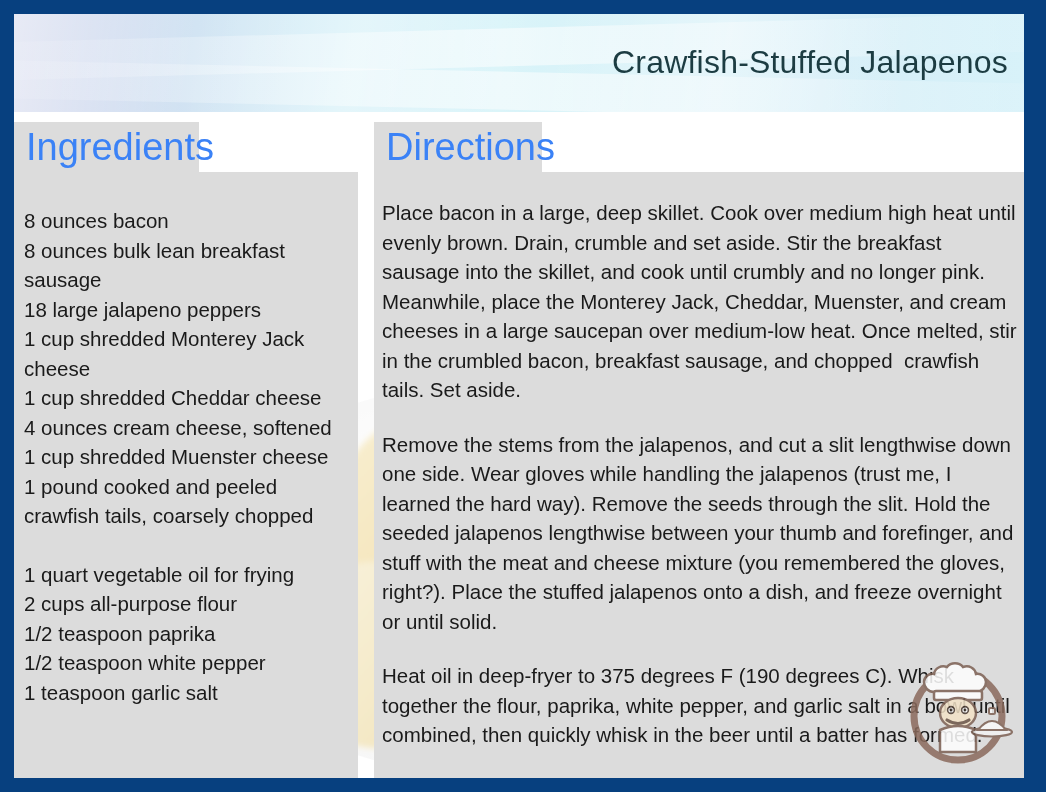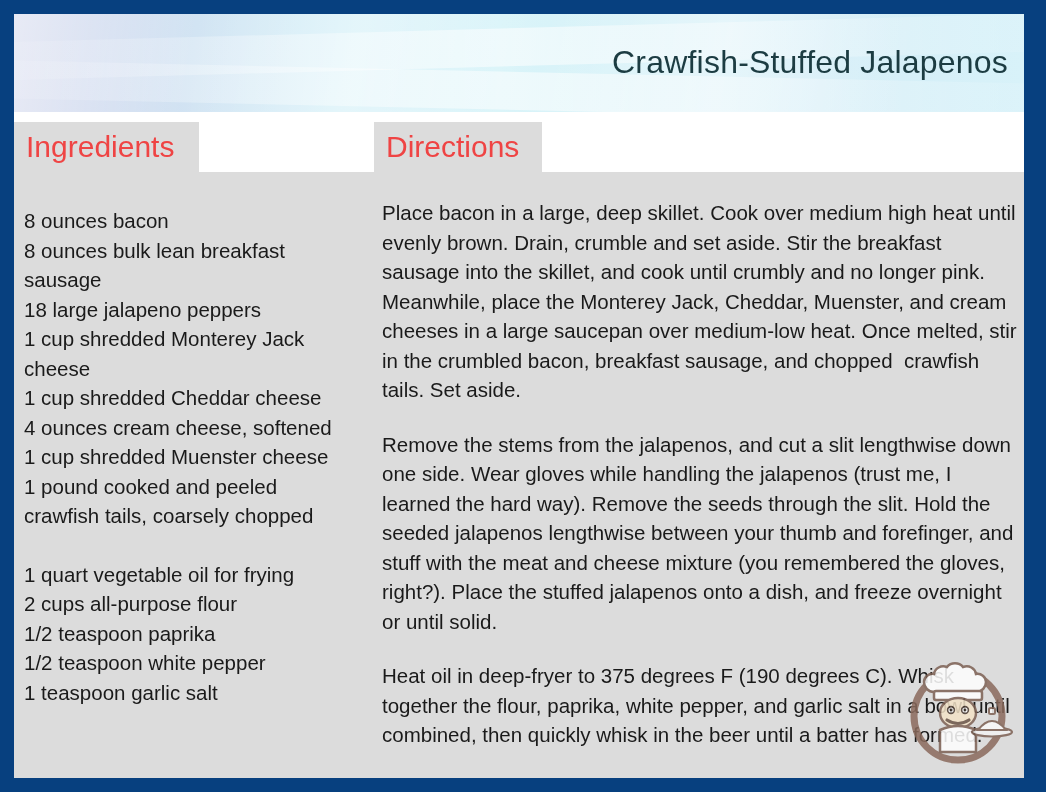--- a/index.html
+++ b/index.html
@@ -143,34 +143,34 @@
   }
 
   
   .col-heading-band {
     position: absolute;
     background: #dcdcdc;
     height: 50px;
   }
   .col-heading {
     position: absolute;
-    font-size: 30px;
-    color: #ef4444;
+    font-size: 38px;
+    color: #3b82f6;
     line-height: 50px;
     white-space: nowrap;
   }
   .col-body {
     position: absolute;
     background: #dcdcdc;
   }
 
   
   #ing-heading-band { left: 0px;  top: 108px; width: 185px; }
   #ing-heading      { left: 12px; top: 108px; }
-  #ing-body         { left: 0px;  top: 158px; width: 344px; height: 606px; padding-left: 44px; }
+  #ing-body         { left: 0px;  top: 158px; width: 344px; height: 606px; }
 
   #ing-list {
     position: absolute;
     left: 10px;
     top: 34px;
     width: 330px;
     font-size: 20.5px;
     line-height: 29.5px;
     color: #1a1a1a;
     z-index: 2;

